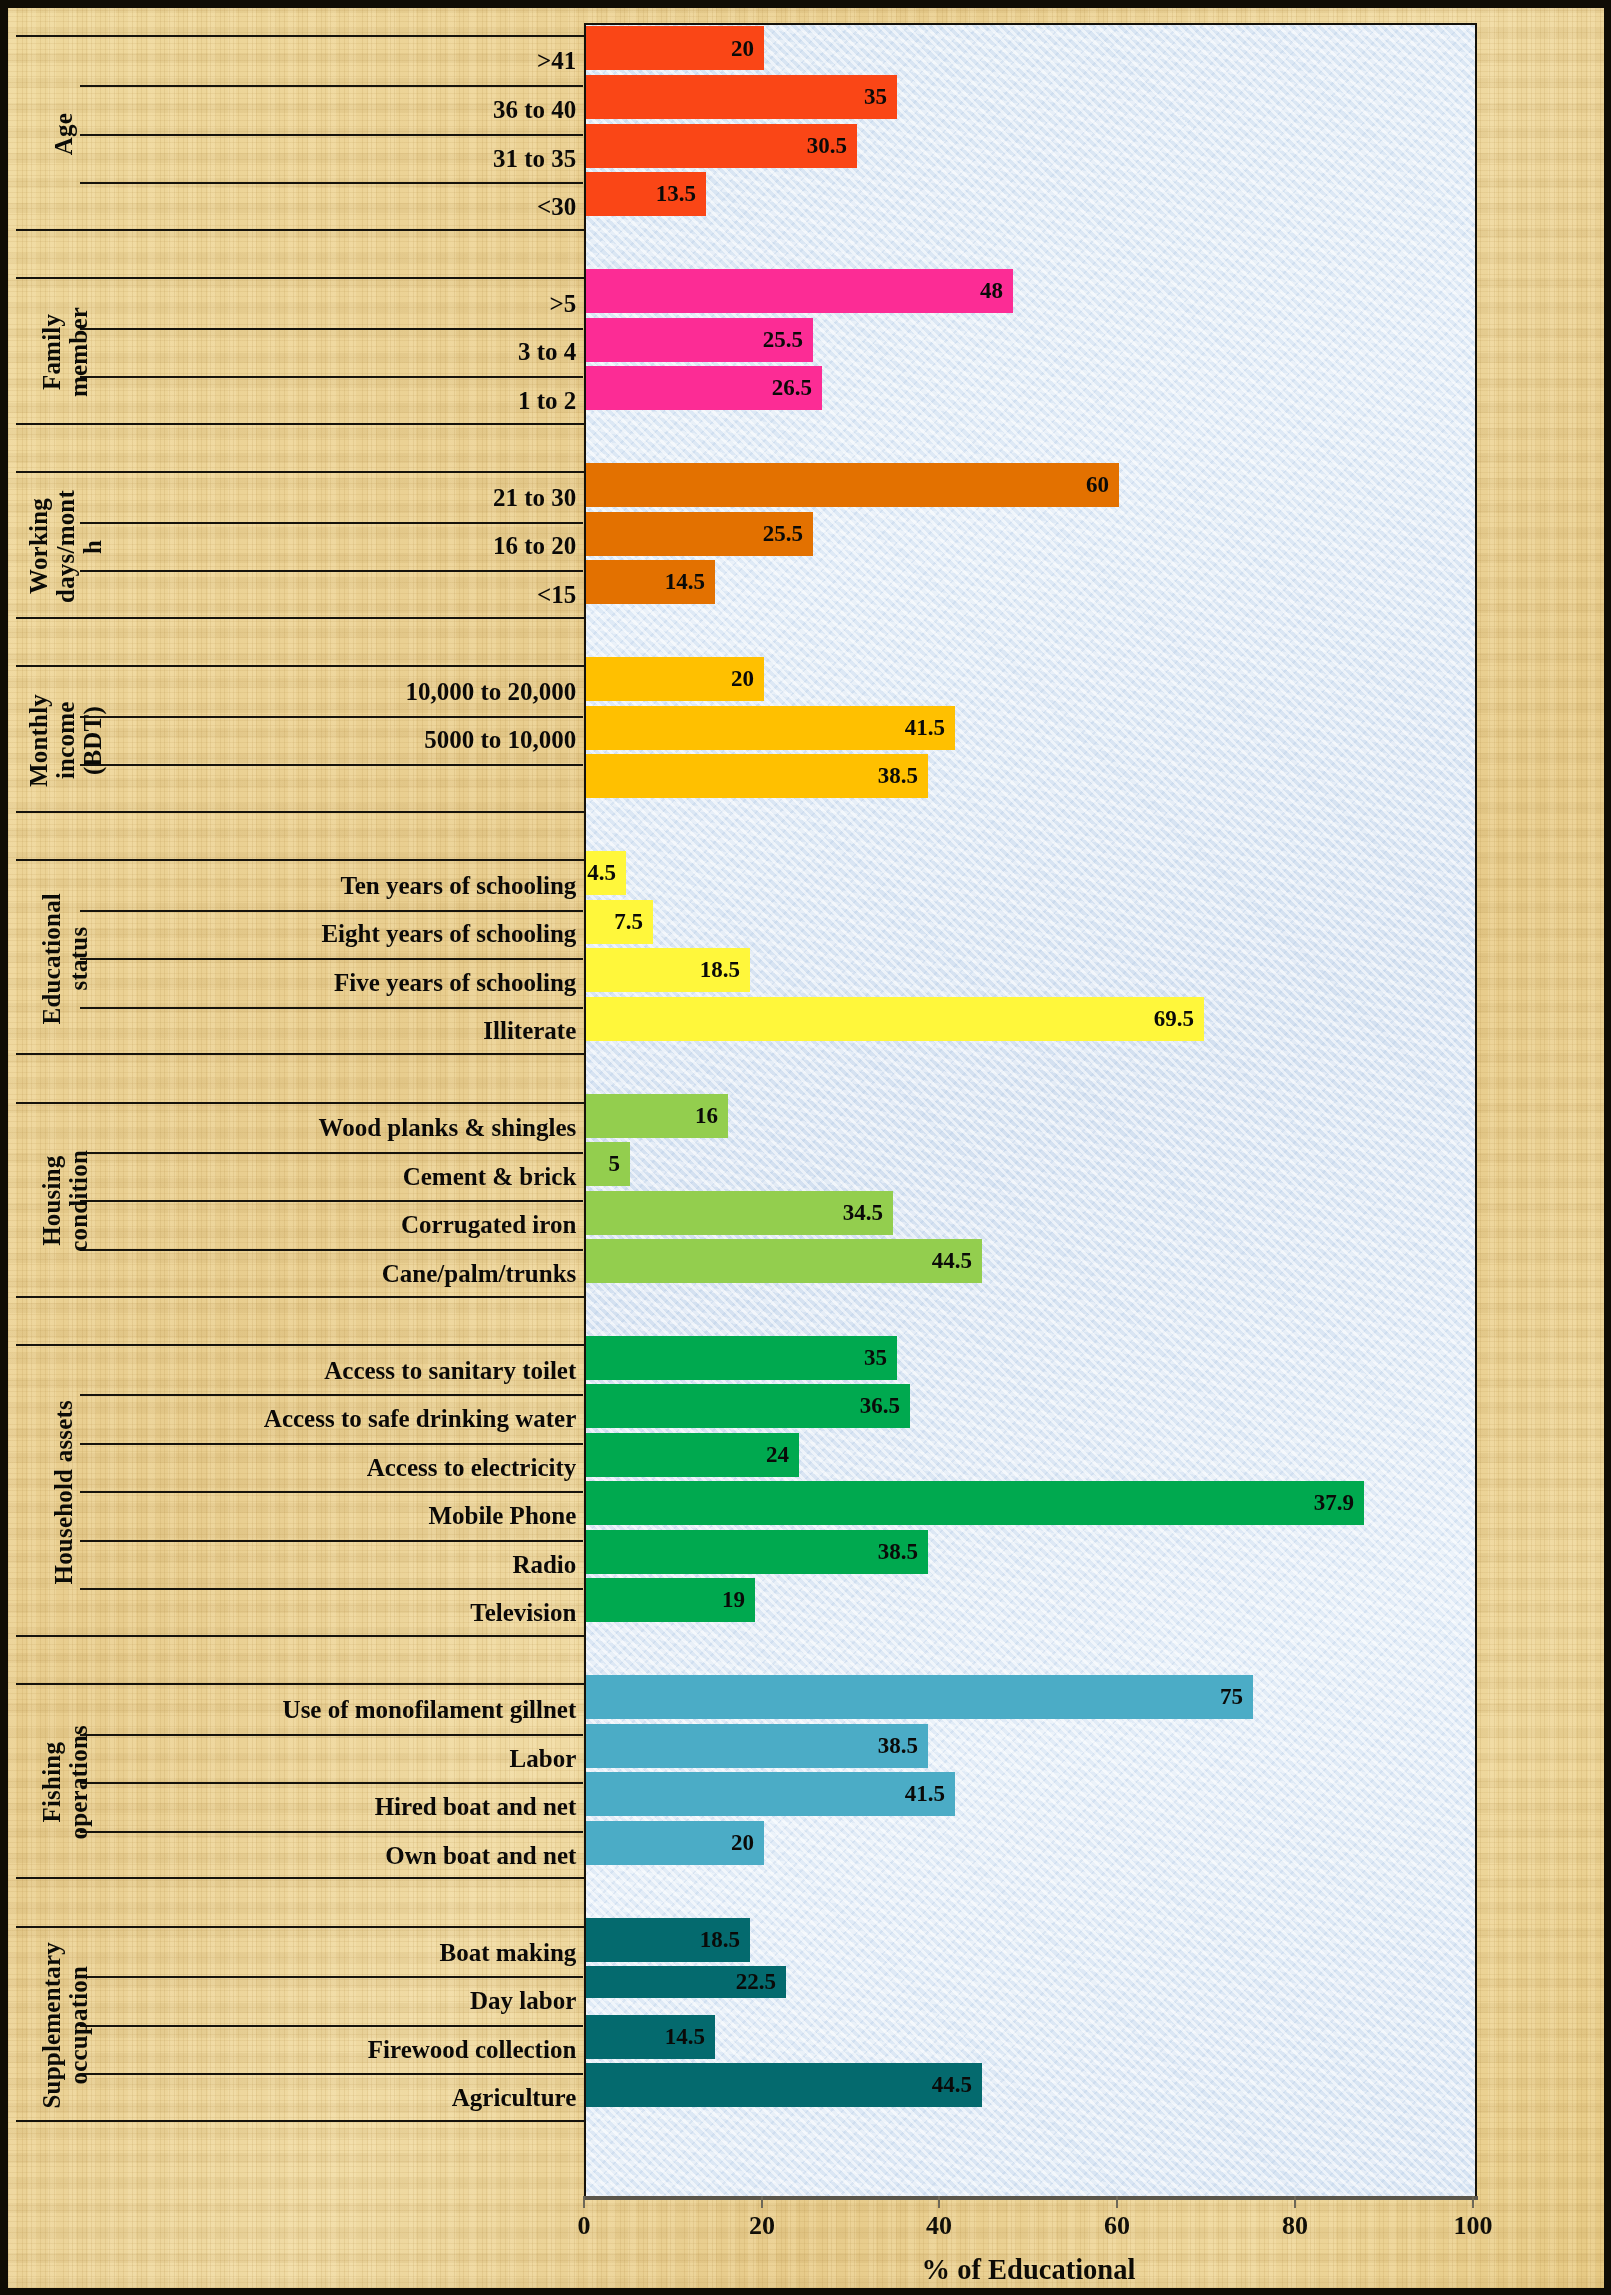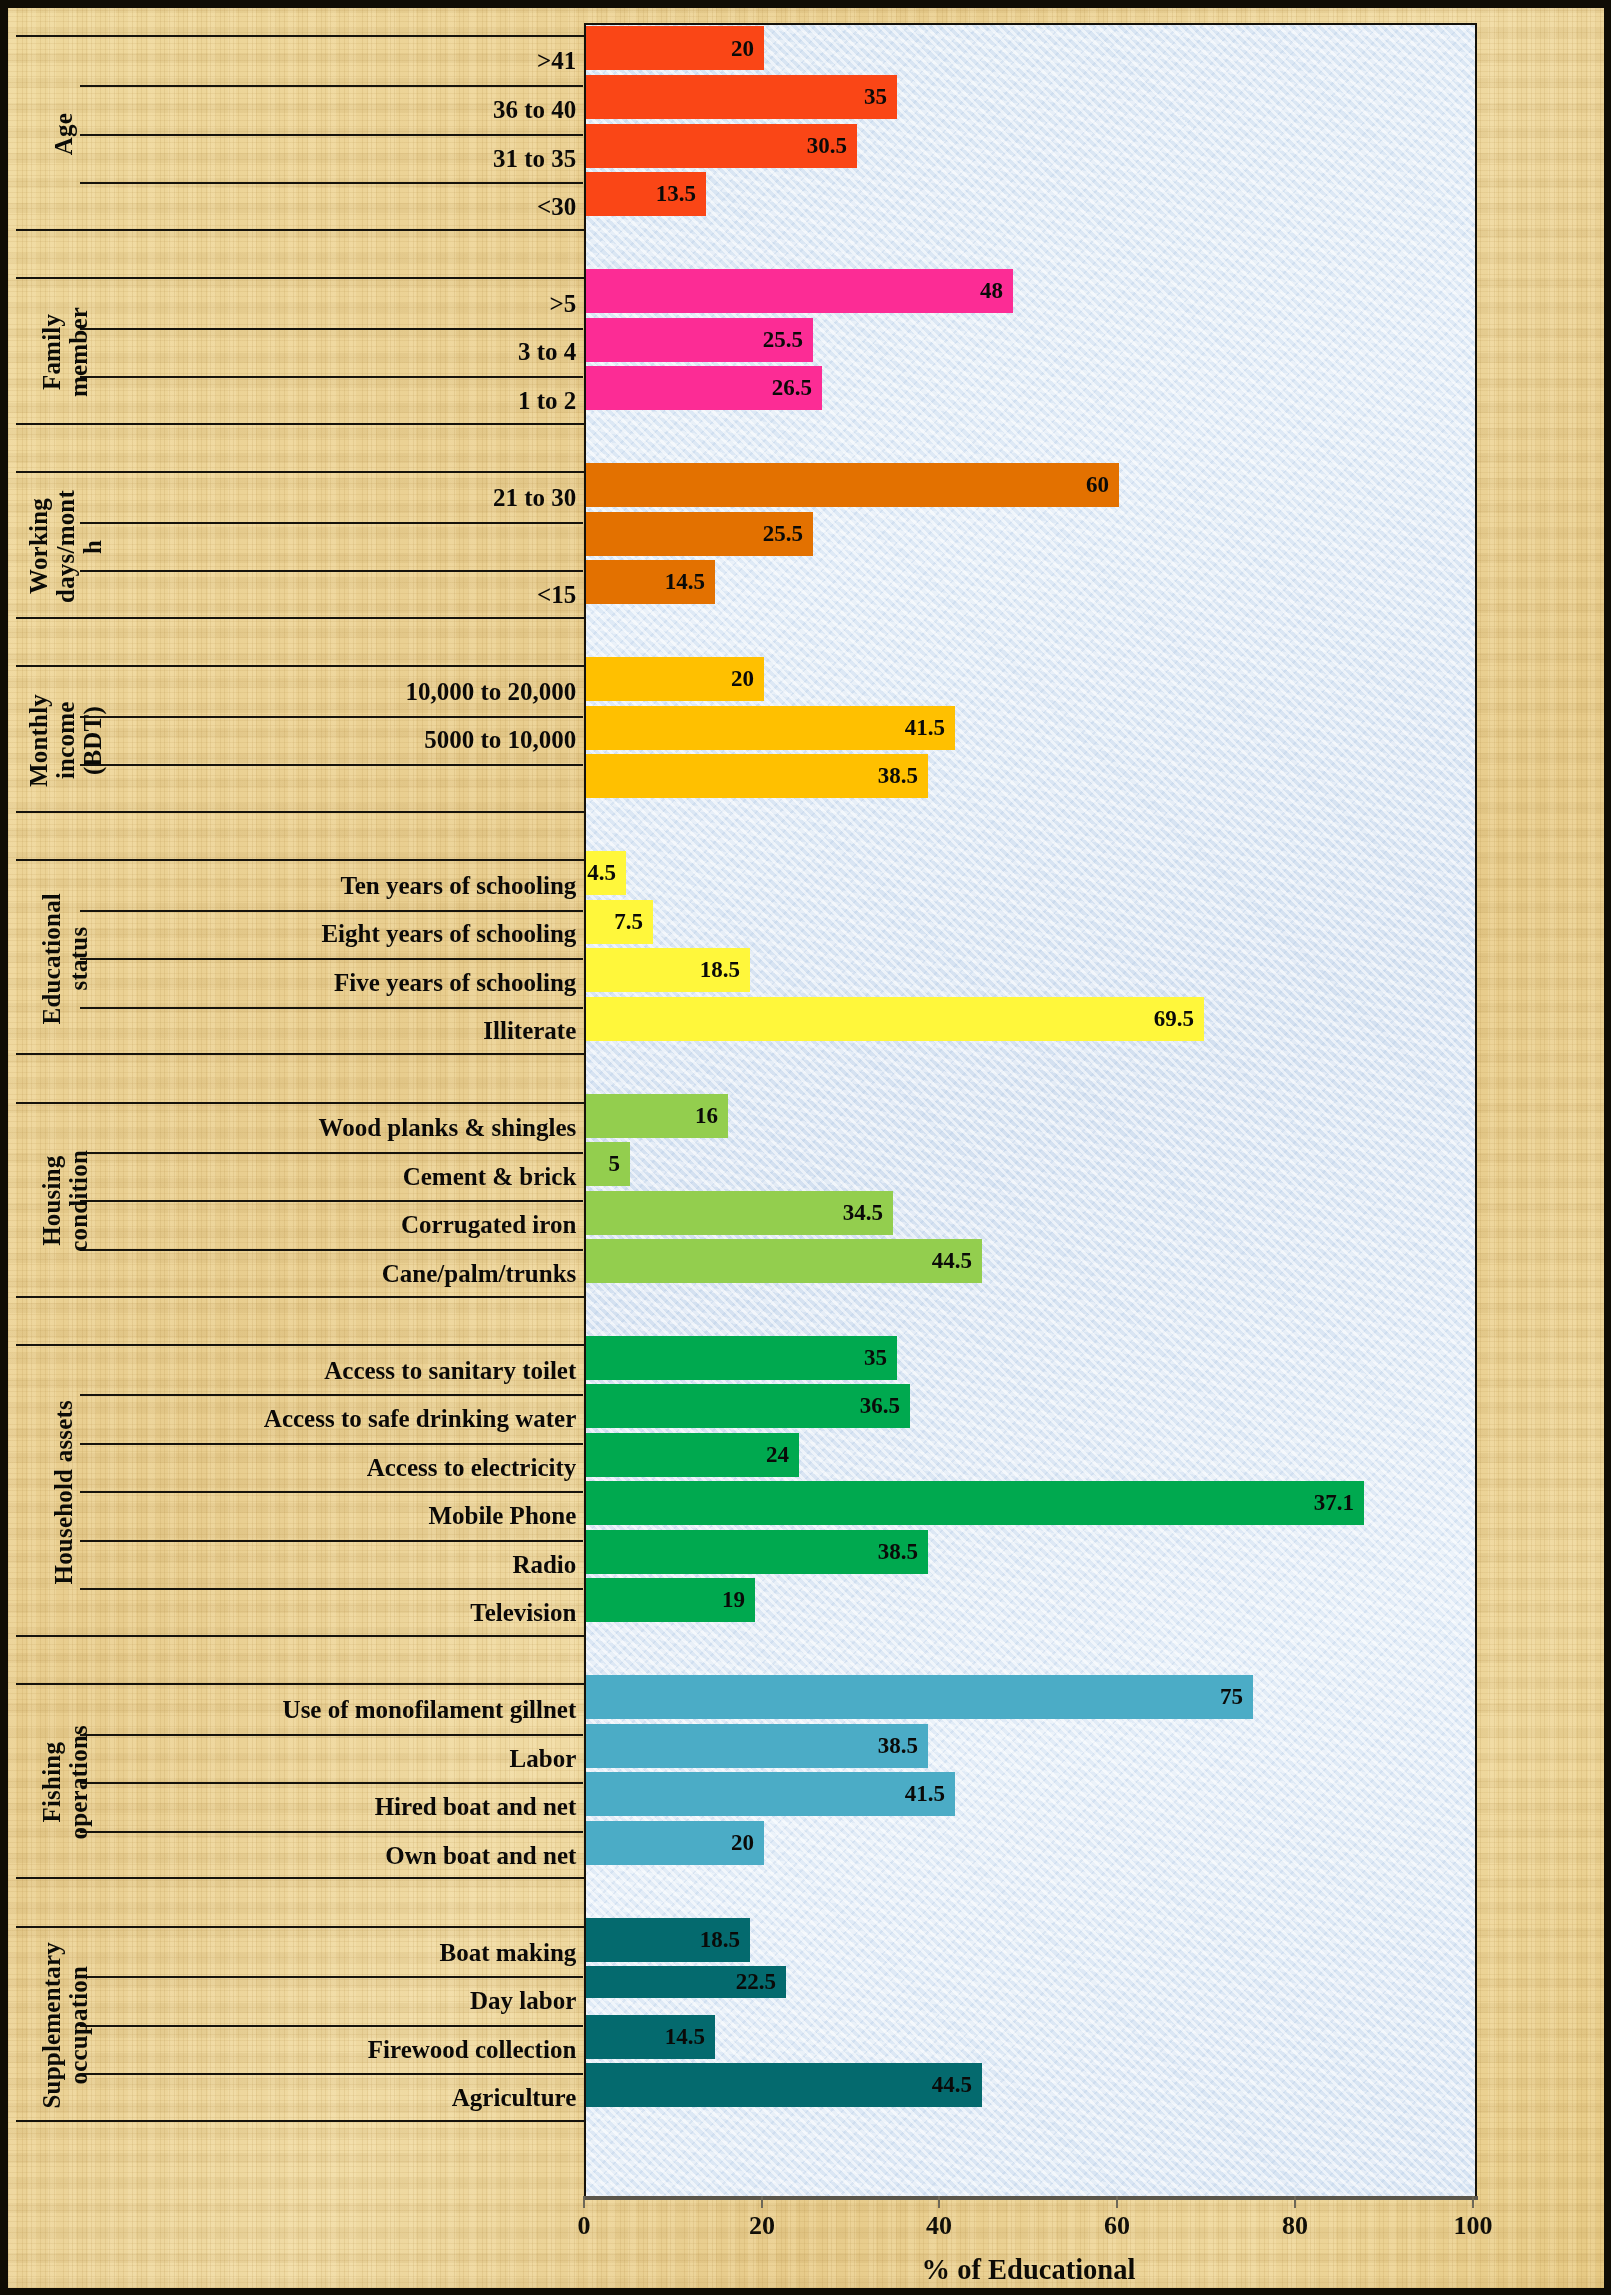--- a/index.html
+++ b/index.html
@@ -141,20 +141,21 @@
       <div class="catlabel" style="top: 114px; height: 44px; left: 0px; width: 560px;">31 to 35</div>
       <div class="hrule short" style="top: 111px; left: 64px; width: 503px;"></div>
       <div class="catlabel" style="top: 162px; height: 44px; left: 0px; width: 560px;">&lt;30</div>
       <div class="hrule short" style="top: 159px; left: 64px; width: 503px;"></div>
       <div class="catlabel" style="top: 259px; height: 44px; left: 0px; width: 560px;">&gt;5</div>
       <div class="catlabel" style="top: 307px; height: 44px; left: 0px; width: 560px;">3 to 4</div>
       <div class="hrule short" style="top: 305px; left: 64px; width: 503px;"></div>
       <div class="catlabel" style="top: 356px; height: 44px; left: 0px; width: 560px;">1 to 2</div>
       <div class="hrule short" style="top: 353px; left: 64px; width: 503px;"></div>
       <div class="catlabel" style="top: 453px; height: 44px; left: 0px; width: 560px;">21 to 30</div>
+      <div class="catlabel" style="top: 501px; height: 44px; left: 0px; width: 560px;">16 to 20</div>
       <div class="hrule short" style="top: 499px; left: 64px; width: 503px;"></div>
       <div class="catlabel" style="top: 550px; height: 44px; left: 0px; width: 560px;">&lt;15</div>
       <div class="hrule short" style="top: 547px; left: 64px; width: 503px;"></div>
       <div class="catlabel" style="top: 647px; height: 44px; left: 0px; width: 560px;">10,000 to 20,000</div>
       <div class="catlabel" style="top: 695px; height: 44px; left: 0px; width: 560px;">5000 to 10,000</div>
       <div class="hrule short" style="top: 693px; left: 64px; width: 503px;"></div>
       <div class="hrule short" style="top: 741px; left: 64px; width: 503px;"></div>
       <div class="catlabel" style="top: 889px; height: 44px; left: 0px; width: 560px;">Eight years of schooling</div>
       <div class="catlabel" style="top: 841px; height: 44px; left: 0px; width: 560px;">Ten years of schooling</div>
       <div class="hrule short" style="top: 887px; left: 64px; width: 503px;"></div>
@@ -335,21 +336,21 @@
       <div class="bar" style="top: 1311px; height: 44px; width: 311px; background: rgb(0, 169, 79);">
         <span class="val">35</span>
       </div>
       <div class="bar" style="top: 1359px; height: 44px; width: 324px; background: rgb(0, 169, 79);">
         <span class="val">36.5</span>
       </div>
       <div class="bar" style="top: 1408px; height: 44px; width: 213px; background: rgb(0, 169, 79);">
         <span class="val">24</span>
       </div>
       <div class="bar" style="top: 1456px; height: 44px; width: 778px; background: rgb(0, 169, 79);">
-        <span class="val">37.1</span>
+        <span class="val">37.9</span>
       </div>
       <div class="bar" style="top: 1505px; height: 44px; width: 342px; background: rgb(0, 169, 79);">
         <span class="val">38.5</span>
       </div>
       <div class="bar" style="top: 1553px; height: 44px; width: 169px; background: rgb(0, 169, 79);">
         <span class="val">19</span>
       </div>
       <div class="bar" style="top: 1650px; height: 44px; width: 667px; background: rgb(75, 172, 198);">
         <span class="val">75</span>
       </div>

